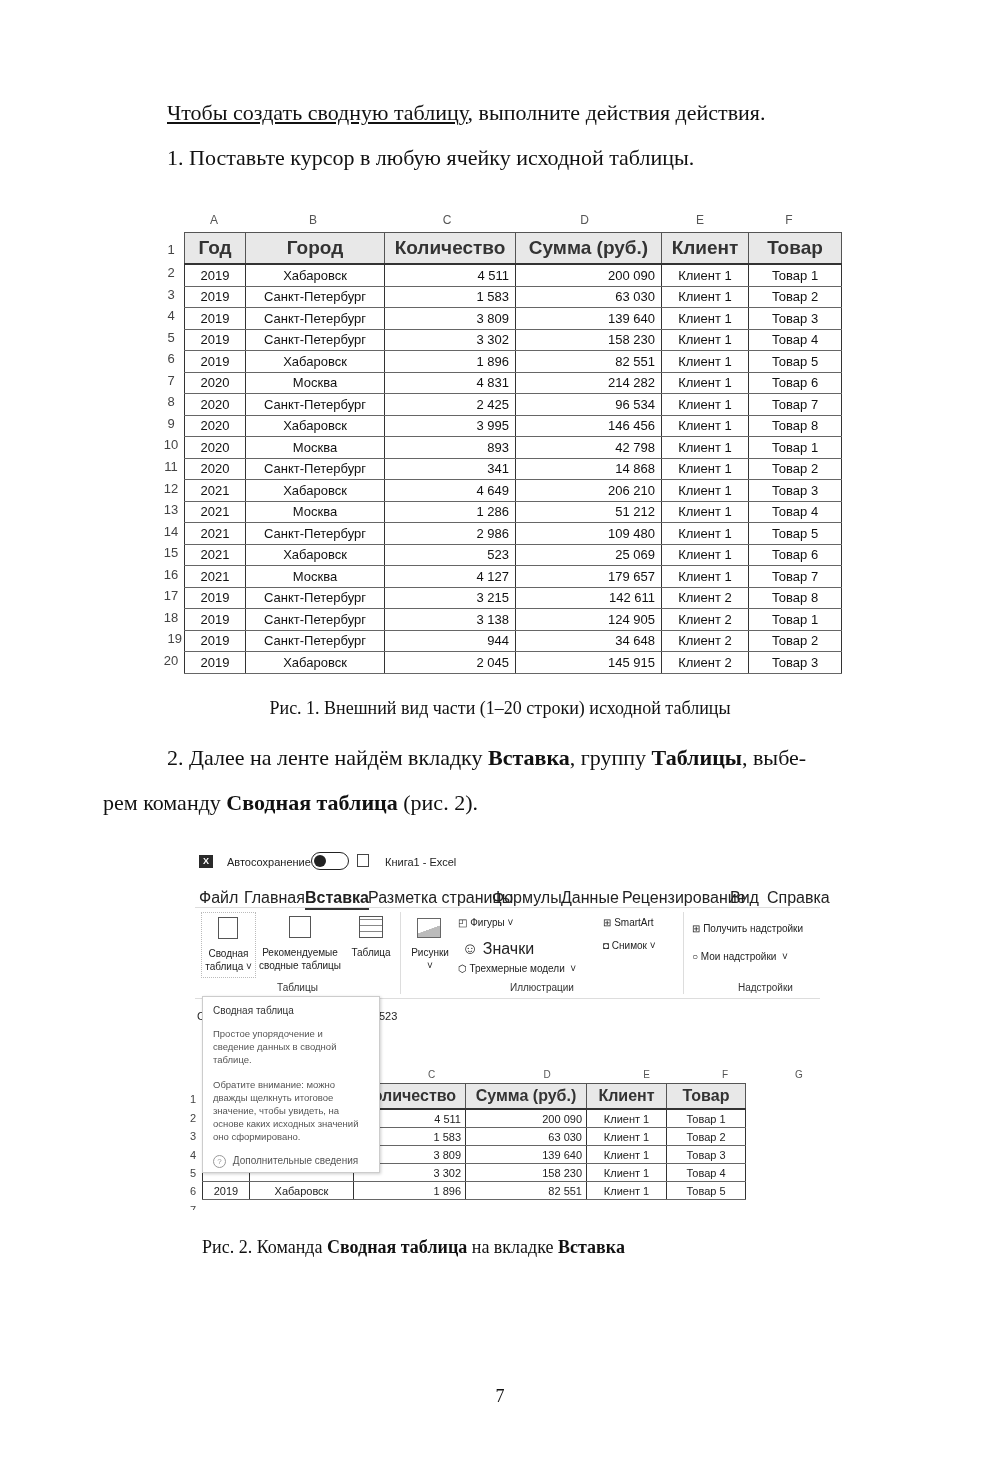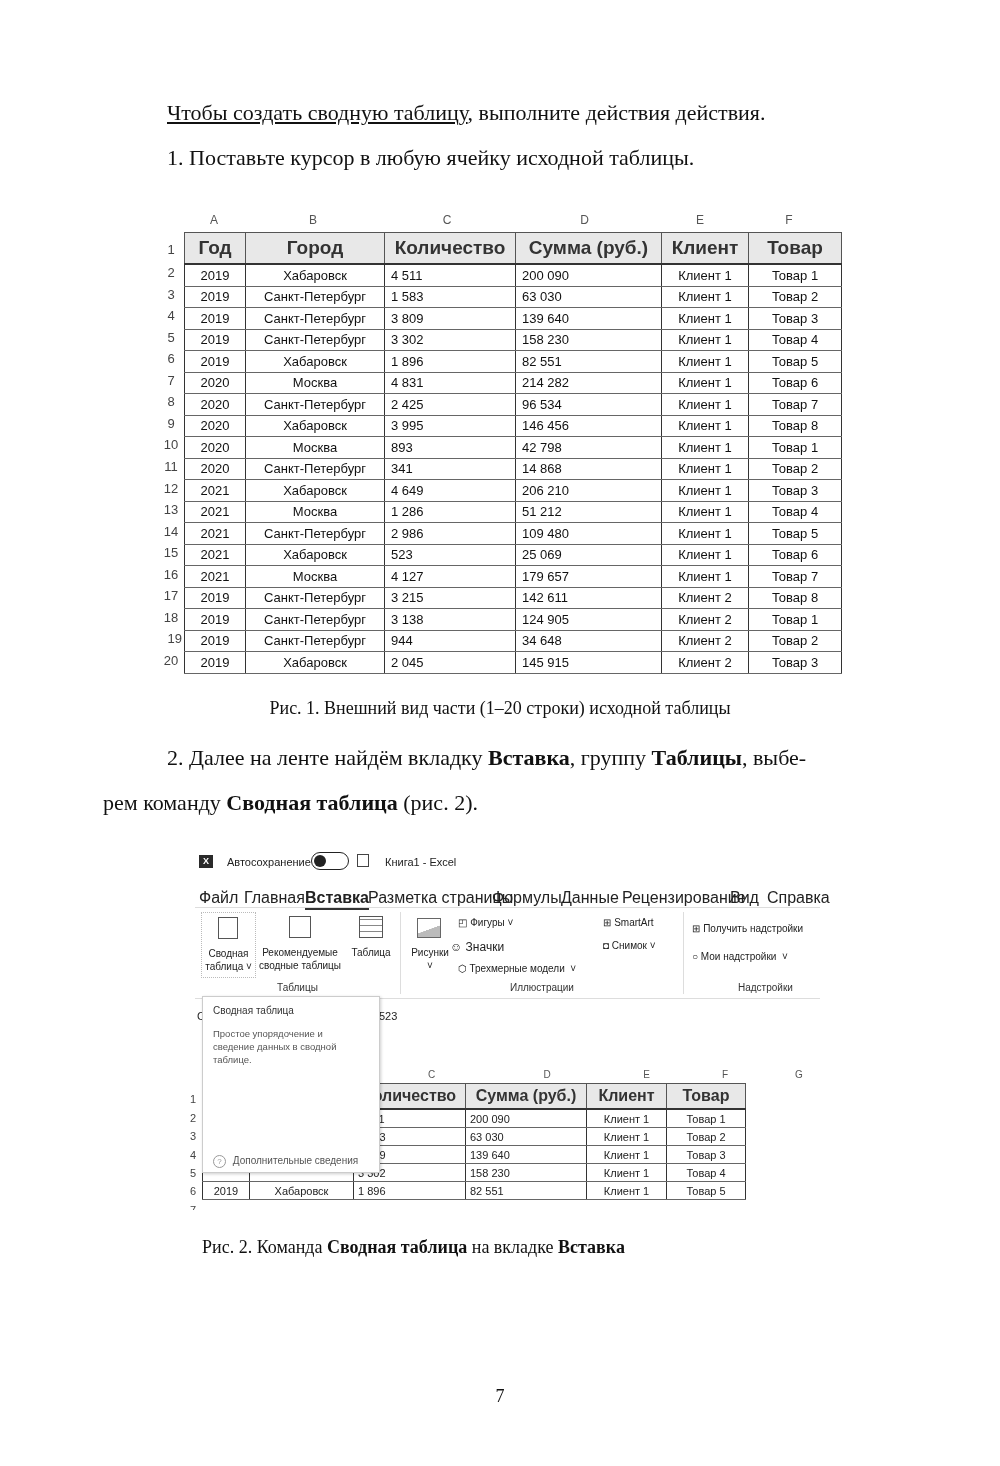--- a/index.html
+++ b/index.html
@@ -10,21 +10,21 @@
   b { font-weight:bold; }
   .caption { font-size:18px; white-space:nowrap; }
 
   
   .sheet { font-family:"Liberation Sans", sans-serif; }
   .colhdr { position:absolute; top:213px; height:20px; font-size:12px; color:#555; text-align:center; }
   .rownum { position:absolute; left:160px; width:22px; font-size:13px; color:#444; text-align:center; }
   table.t1 { position:absolute; left:184px; top:232px; border-collapse:collapse; font-family:"Liberation Sans", sans-serif; }
   table.t1 th { background:#e8e8e8; font-size:19px; font-weight:bold; color:#333; height:30px; border:1px solid #555; border-bottom:2px solid #333; padding:0 6px; }
   table.t1 td { font-size:13px; height:20.5px; border-left:1px solid #333; border-right:1px solid #333; border-bottom:1px solid #666; padding:0 6px; }
-  .c { text-align:center; } .r { }
+  .c { text-align:center; } .r { text-align:right; }
 
   
   .f2 { font-family:"Liberation Sans", sans-serif; color:#222; }
   .tabs span { position:absolute; top:889px; font-size:16px; }
   .ribbon-label { font-size:10px; text-align:center; position:absolute; line-height:13px; }
   .grp-label { font-size:10px; position:absolute; top:982px; color:#333; }
   .tooltip { position:absolute; left:202px; top:996px; width:176px; height:175px; background:#fff; border:1px solid #ccc; box-shadow:1px 1px 3px rgba(0,0,0,.2); font-family:"Liberation Sans", sans-serif; z-index:5; }
   table.t2 { position:absolute; left:202px; top:1083px; border-collapse:collapse; font-family:"Liberation Sans", sans-serif; }
   table.t2 th { background:#e8e8e8; font-size:16px; font-weight:bold; color:#333; height:24px; border:1px solid #555; border-bottom:2px solid #333; padding:0 4px; }
   table.t2 td { font-size:11px; height:17px; border-left:1px solid #333; border-right:1px solid #333; border-bottom:1px solid #666; padding:0 4px; }
@@ -281,21 +281,21 @@
   </div>
   <div class="grp-label" style="left:277px">Таблицы</div>
   <div class="abs" style="left:400px;top:912px;width:1px;height:82px;background:#ddd"></div>
 
   <div class="abs" style="left:407px;top:912px;width:46px;height:64px">
     <div style="position:absolute;left:10px;top:6px;width:24px;height:20px;border:1.5px solid #666;box-sizing:border-box;background:linear-gradient(160deg,#fff 55%,#bbb 56%)"></div>
     <div class="ribbon-label" style="left:0;top:34px;width:46px">Рисунки</div>
     <div class="ribbon-label" style="left:0;top:47px;width:46px">˅</div>
   </div>
   <div class="abs" style="left:458px;top:917px;font-size:10px"><span>◰ </span><span>Фигуры ˅</span></div>
-  <div class="abs" style="left:450px;top:940px;font-size:12px"><span>☺ </span><span>Значки</span></div>
+  <div class="abs" style="left:462px;top:940px;font-size:16px"><span>☺ </span><span>Значки</span></div>
   <div class="abs" style="left:458px;top:963px;font-size:10px"><span>⬡ </span><span>Трехмерные модели</span> &nbsp;˅</div>
   <div class="abs" style="left:603px;top:917px;font-size:10px"><span>⊞ </span><span>SmartArt</span></div>
   <div class="abs" style="left:603px;top:940px;font-size:10px"><span>◘ </span><span>Снимок ˅</span></div>
   <div class="grp-label" style="left:510px">Иллюстрации</div>
   <div class="abs" style="left:683px;top:912px;width:1px;height:82px;background:#ddd"></div>
 
   <div class="abs" style="left:692px;top:923px;font-size:10px"><span>⊞ </span><span>Получить надстройки</span></div>
   <div class="abs" style="left:692px;top:951px;font-size:10px"><span>○ </span><span>Мои надстройки</span> &nbsp;˅</div>
   <div class="grp-label" style="left:738px">Надстройки</div>
   <div class="abs" style="left:195px;top:998px;width:625px;height:1px;background:#ddd"></div>
@@ -369,20 +369,21 @@
           <td class="r">82 551</td>
           <td class="c">Клиент 1</td>
           <td class="c">Товар 5</td>
         </tr>
       </tbody>
   </table>
 
   <div class="tooltip">
     <div style="position:absolute;left:10px;top:8px;font-size:10px;color:#333">Сводная таблица</div>
     <div style="position:absolute;left:10px;top:30px;width:145px;font-size:9.5px;line-height:13px;color:#555">Простое упорядочение и сведение данных в сводной таблице.</div>
+    <div style="position:absolute;left:10px;top:81px;width:150px;font-size:9.5px;line-height:13px;color:#555">Обратите внимание: можно дважды щелкнуть итоговое значение, чтобы увидеть, на основе каких исходных значений оно сформировано.</div>
     <div style="position:absolute;left:10px;top:158px;font-size:10px;color:#555">
       <span style="display:inline-block;width:11px;height:11px;border:1px solid #999;border-radius:50%;font-size:8px;text-align:center;line-height:11px;color:#999">?</span>
       <span style="margin-left:4px">Дополнительные сведения</span>
     </div>
   </div>
 </div>
 
 <div class="abs caption" style="left:0;width:827px;text-align:center;top:1237px;">
   <span>Рис. 2. Команда </span><b>Сводная таблица</b><span> на вкладке </span><b>Вставка</b>
 </div>

